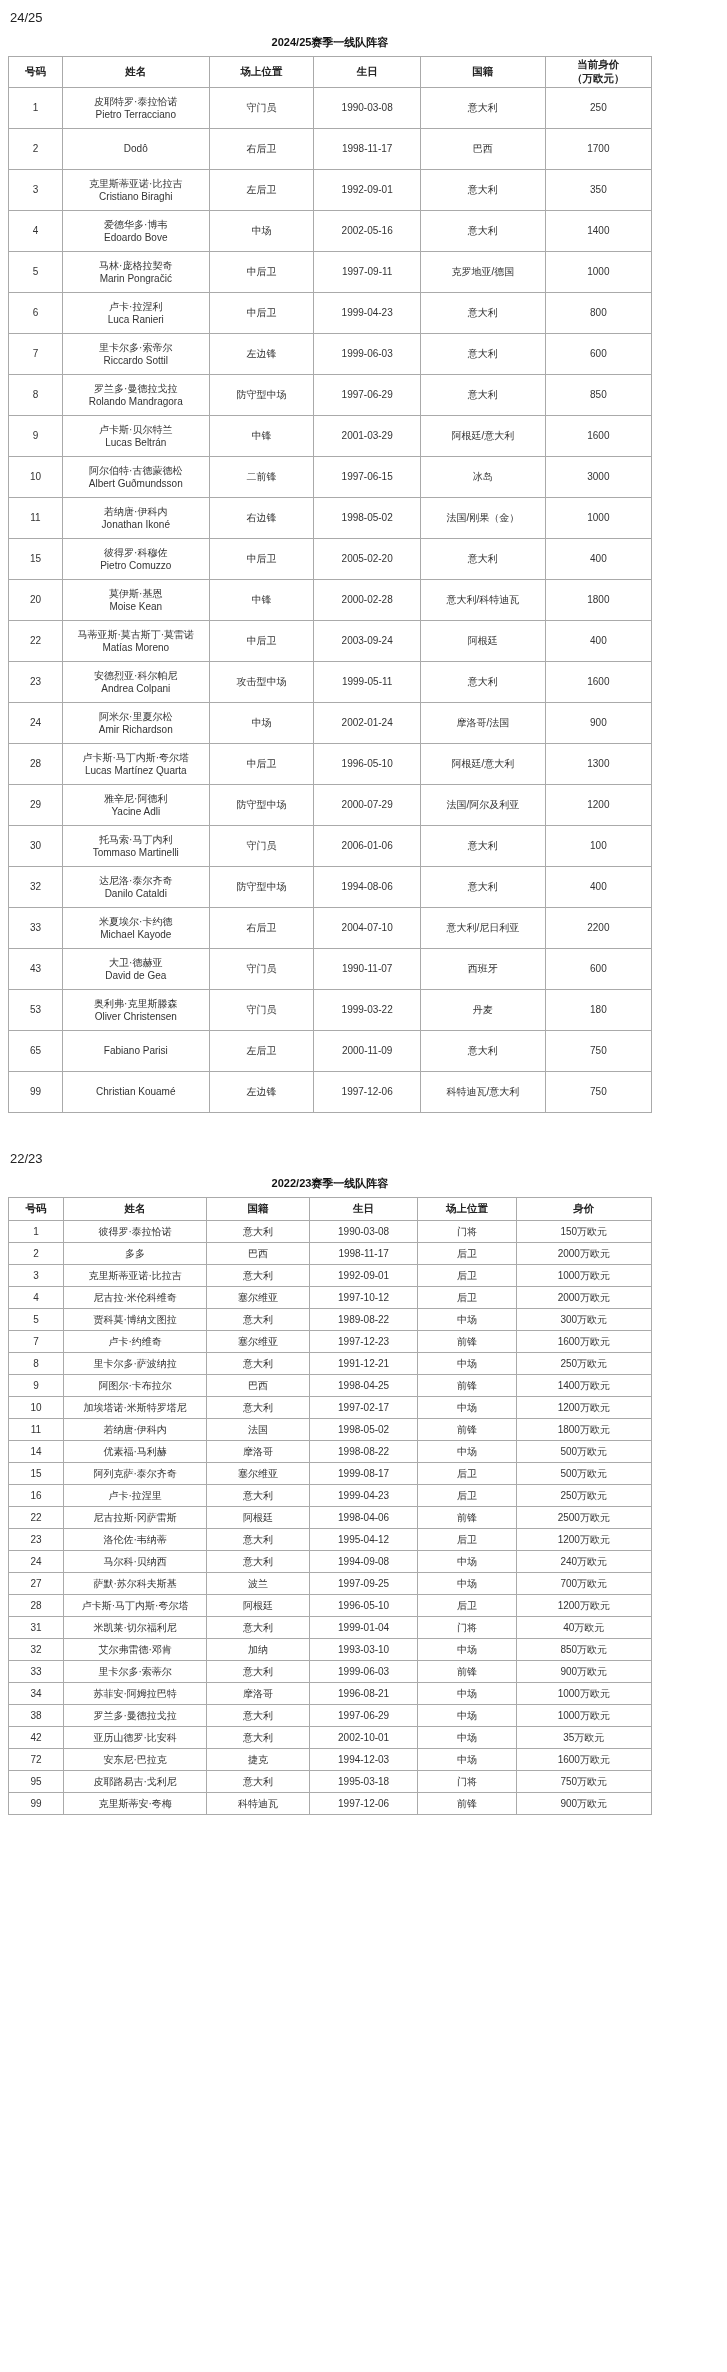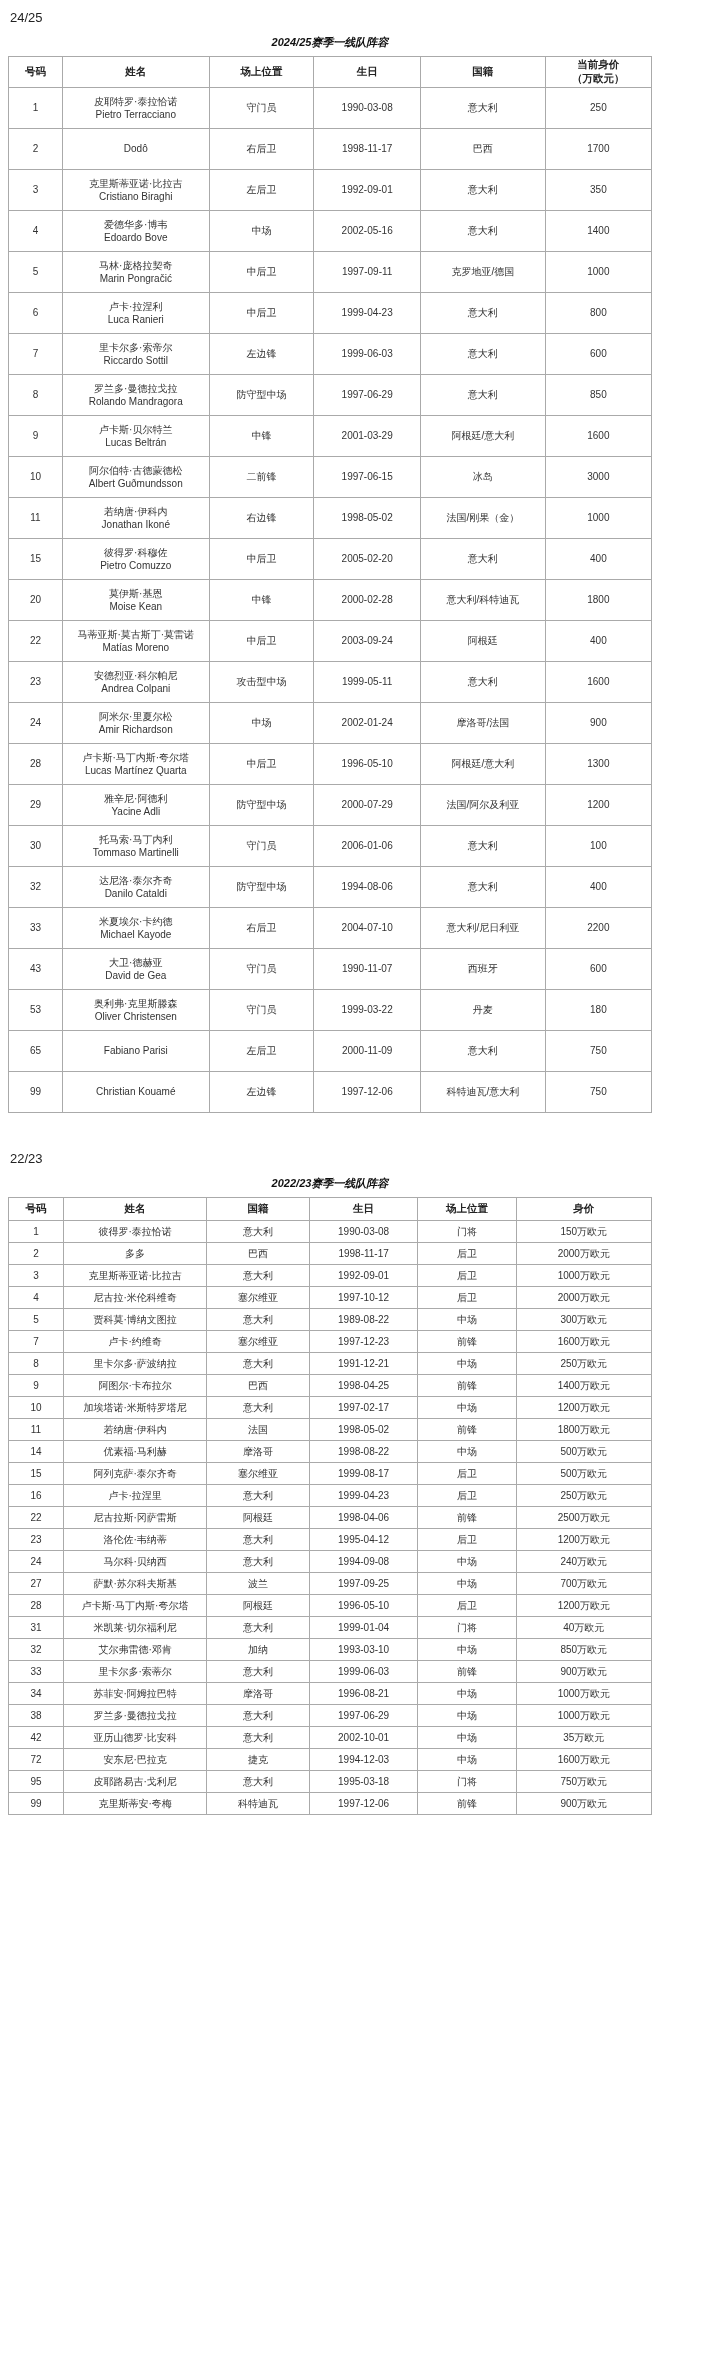--- a/index.html
+++ b/index.html
@@ -28,21 +28,20 @@
     width: 100%;
     display: flex;
     justify-content: center;
   }
   .tbl-title {
     text-align: center;
     font-size: 11px;
     font-weight: bold;
     color: #111;
     margin: 2px 0 6px 0;
-    font-style: italic;
   }
   table {
     border-collapse: collapse;
     font-size: 10px;
     background: #fff;
   }
   table.t1 { width: 700px; margin: 0 auto; }
   table.t2 { width: 700px; margin: 0 auto; }
   table.t1 th, table.t1 td,
   table.t2 th, table.t2 td {

